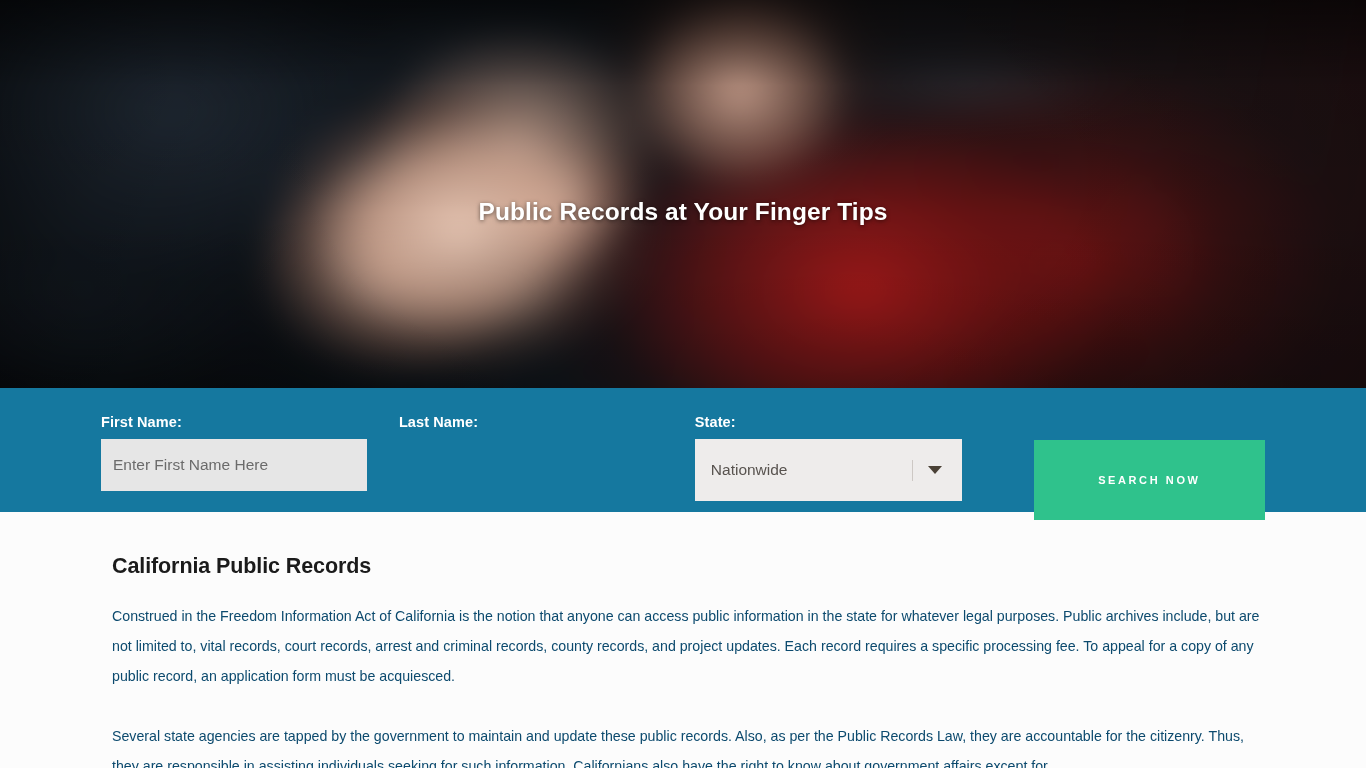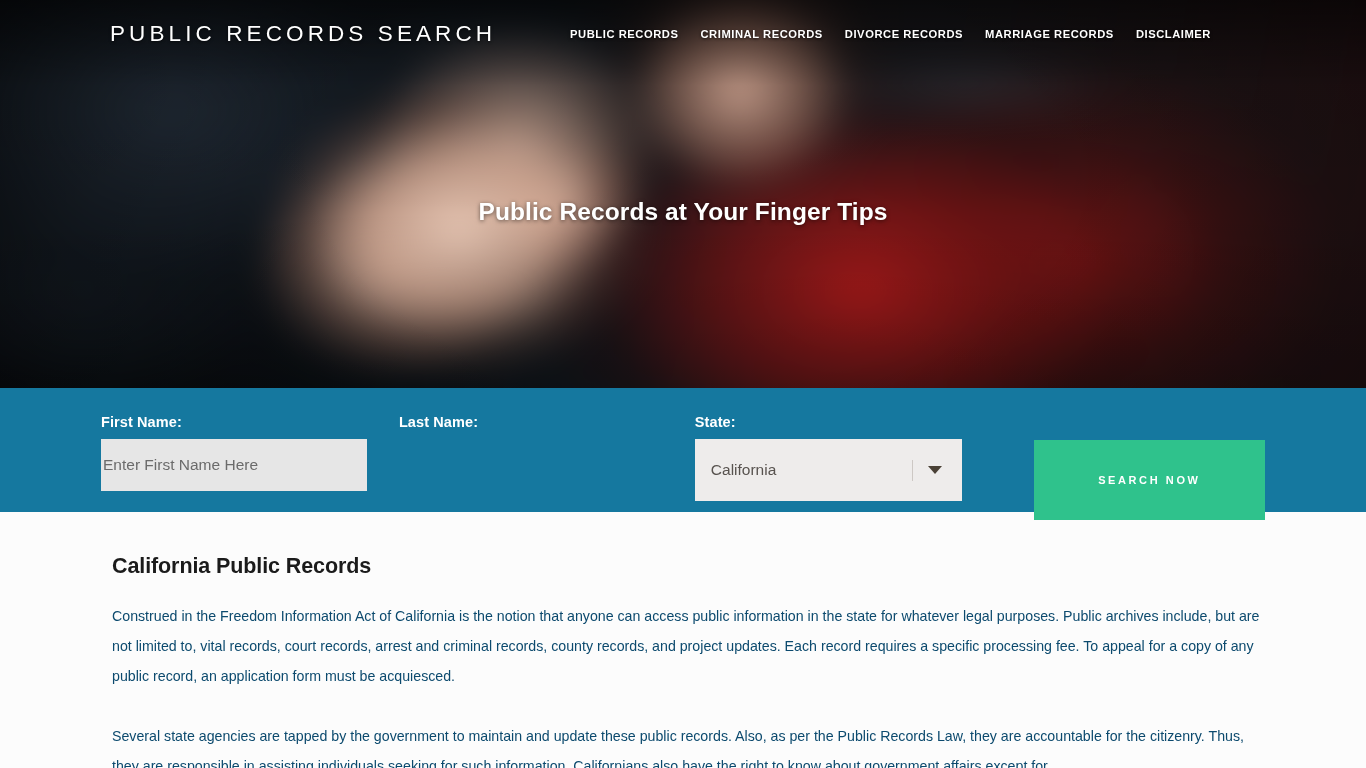--- a/index.html
+++ b/index.html
@@ -135,21 +135,21 @@
     font-weight: bold;
     margin-bottom: 9px;
     letter-spacing: 0.1px;
   }
   .text-input {
     width: 100%;
     height: 52px;
     background: #e6e6e6;
     border: none;
     outline: none;
-    padding: 0 2px;
+    padding: 0 12px;
     font-family: "Liberation Sans", sans-serif;
     font-size: 15.5px;
     color: #5c5c5c;
   }
   .text-input::placeholder { color: #6b6b6b; opacity: 1; }
 
   .select-wrap {
     position: relative;
     width: 100%;
     height: 62px;
@@ -219,50 +219,40 @@
     margin-bottom: 30px;
   }
 </style>
 </head>
 <body>
 
 <section class="hero">
   <div class="hero-photo"></div>
   <div class="hero-vignette"></div>
 
-  <header class="site-header">
-    <div class="brand">PUBLIC RECORDS SEARCH</div>
-    <nav class="main-nav">
-      <a class="nav-link">PUBLIC RECORDS</a>
-      <a class="nav-link">CRIMINAL RECORDS</a>
-      <a class="nav-link">DIVORCE RECORDS</a>
-      <a class="nav-link">MARRIAGE RECORDS</a>
-      <a class="nav-link">DISCLAIMER</a>
-    </nav>
-  </header>
 
   <h1 class="hero-headline">Public Records at Your Finger Tips</h1>
 </section>
 
 <section class="search-band">
   <div class="search-inner">
 
     <div class="field field-first">
       <label class="field-label">First Name:</label>
       <input class="text-input" type="text" placeholder="Enter First Name Here" style="">
     </div>
 
     <div class="field field-last">
       <label class="field-label">Last Name:</label>
     </div>
 
     <div class="field field-state">
       <label class="field-label">State:</label>
       <div class="select-wrap">
-        <span class="select-value">California</span>
+        <span class="select-value">Nationwide</span>
         <span class="select-divider"></span>
         <span class="select-caret"></span>
       </div>
     </div>
 
     <button class="search-button">SEARCH NOW</button>
   </div>
 </section>
 
 <main class="content">

